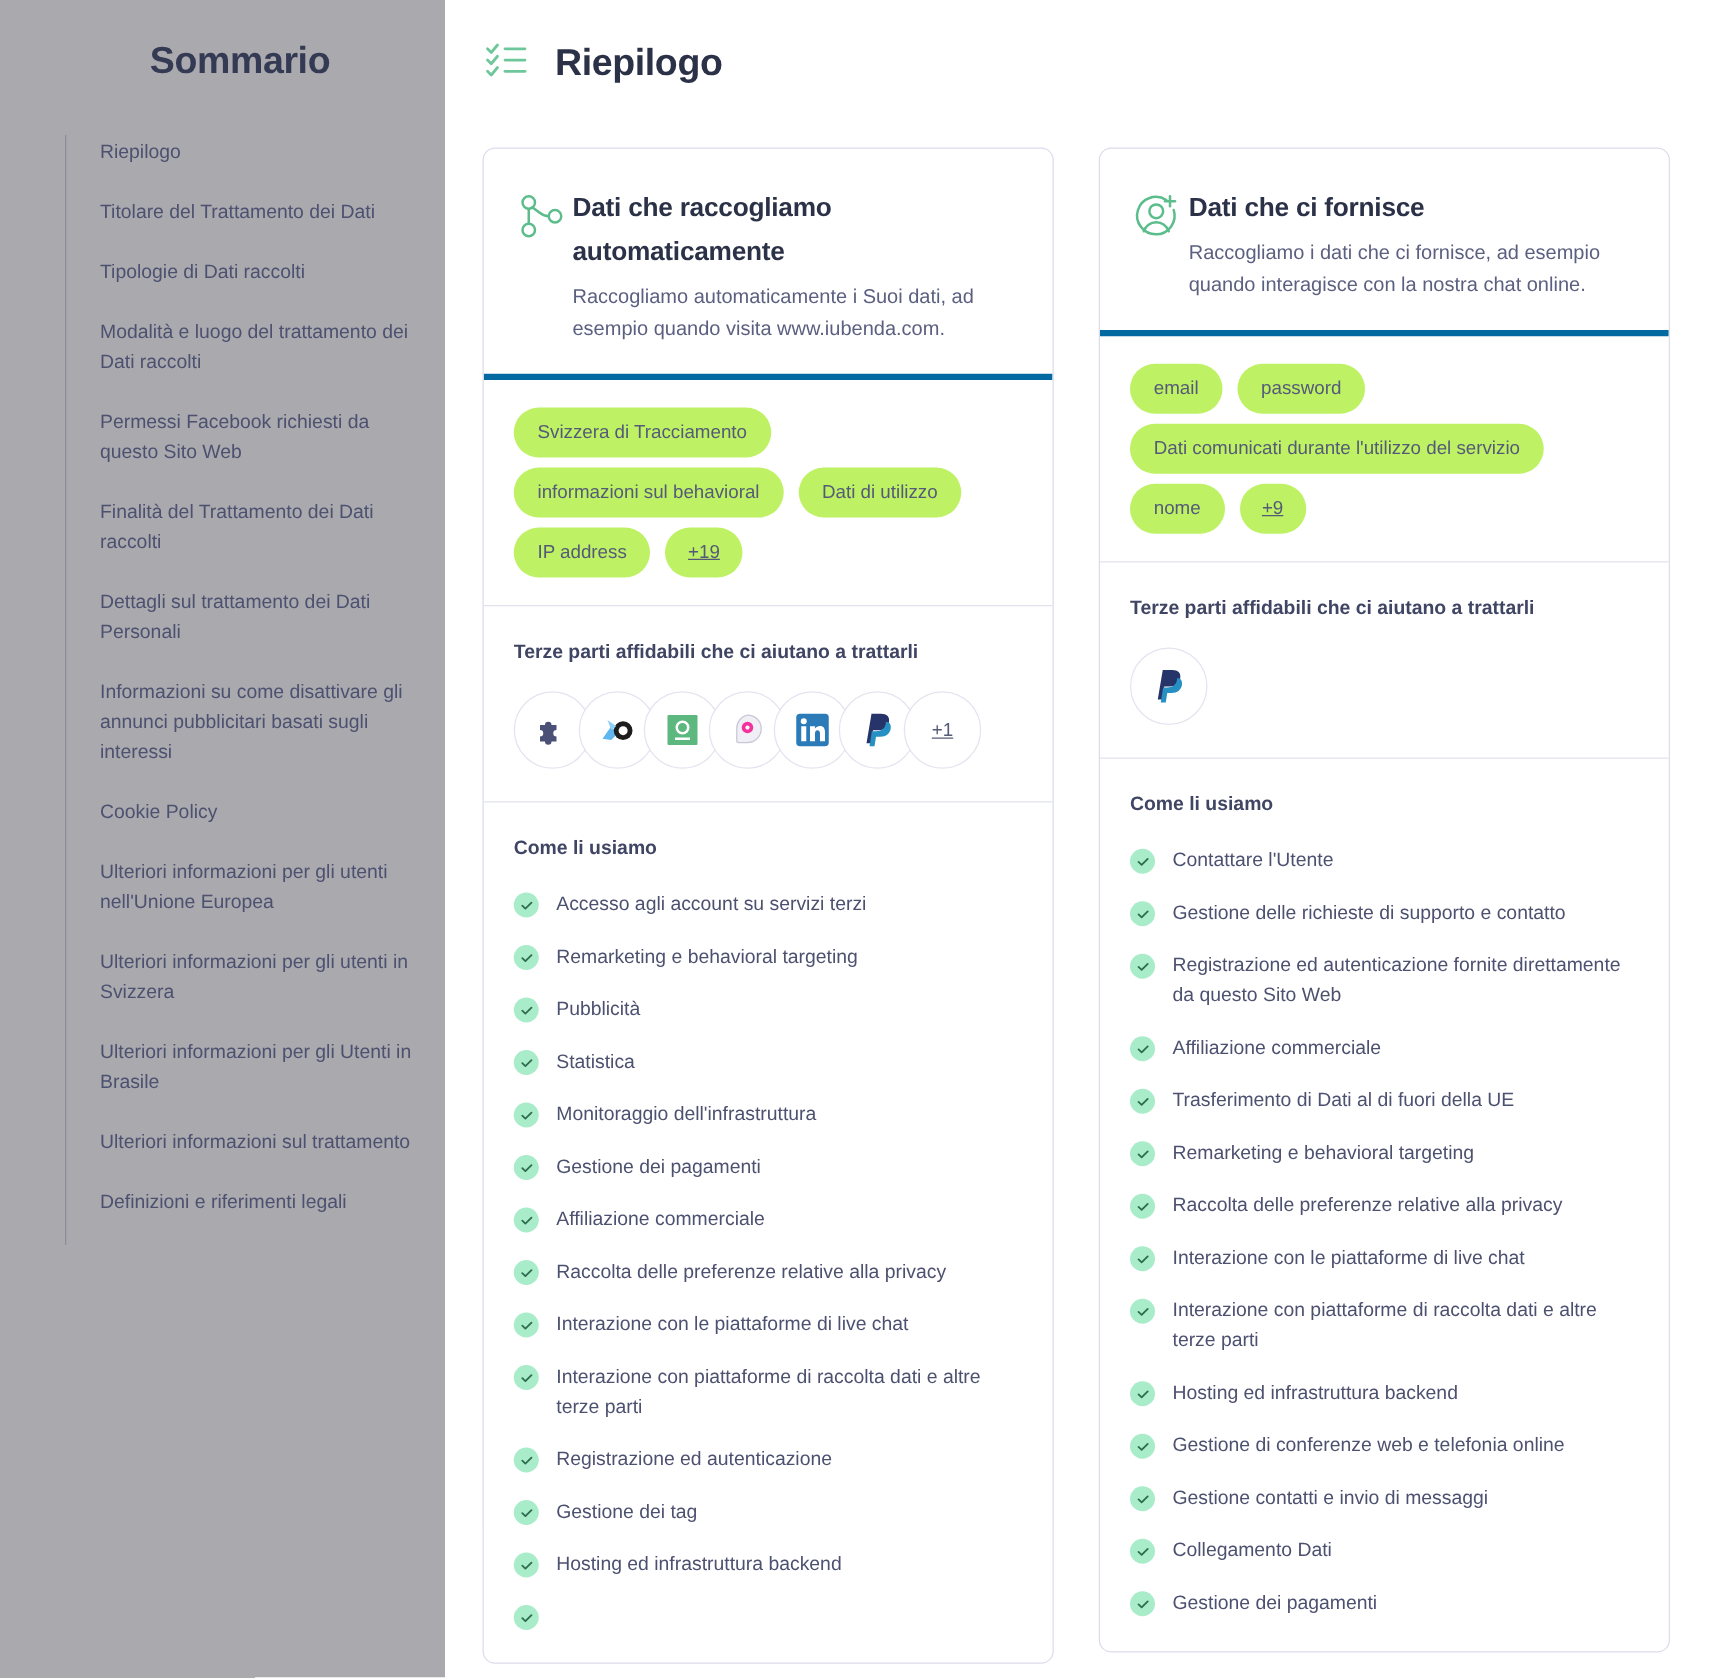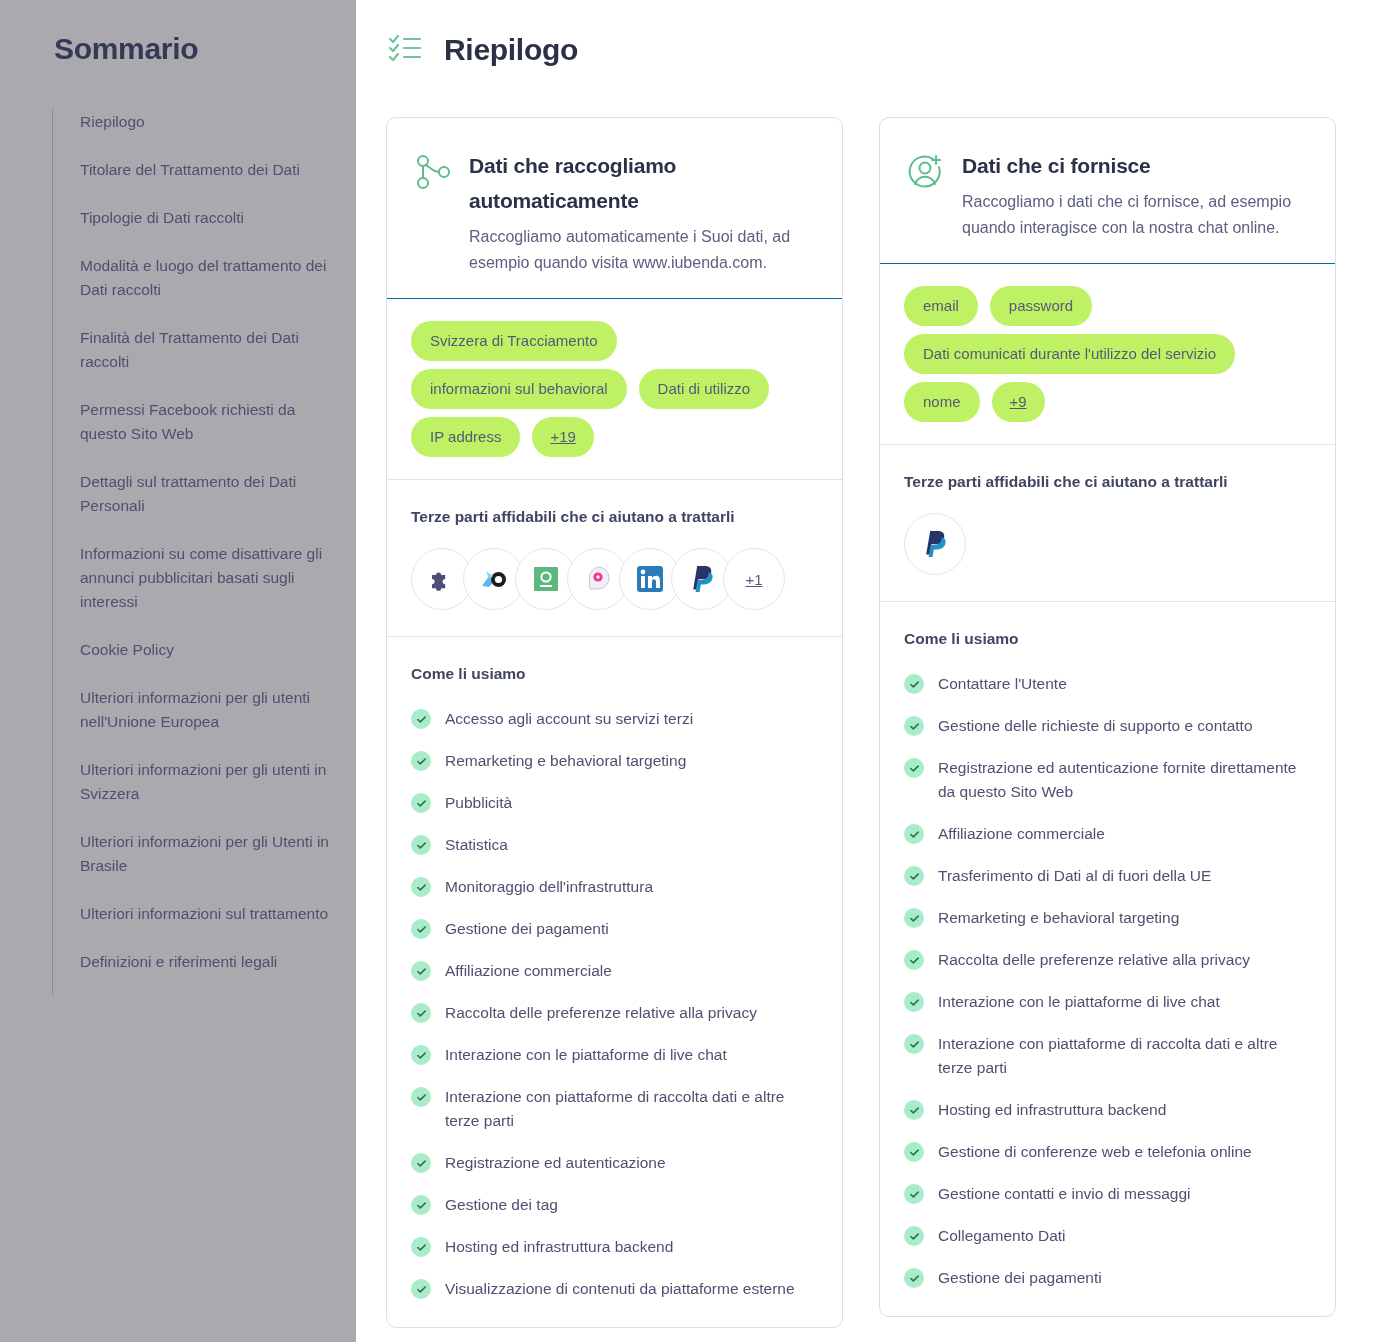--- a/index.html
+++ b/index.html
@@ -25,20 +25,21 @@
     position: relative;
     overflow: hidden;
   }
   .sidebar-title {
     font-size: 30px;
     font-weight: bold;
     color: #343a54;
     letter-spacing: -0.3px;
     margin-bottom: 42px;
     padding-left: 2px;
+    text-align: center;
   }
   .toc {
     border-left: 1px solid #8d8d9b;
     padding-left: 27px;
     padding-top: 2px;
     padding-bottom: 6px;
   }
   .toc-item {
     font-size: 15.5px;
     line-height: 24px;
@@ -83,24 +84,24 @@
     overflow: hidden;
   }
   .card-section {
     padding: 28px 24px 26px 24px;
     border-bottom: 1px solid #e2e2ef;
   }
   .card-section:last-child { border-bottom: none; }
 
   .card-head {
     display: flex;
-    gap: 16px;
+    gap: 5px;
     align-items: flex-start;
     padding: 30px 26px 22px 26px;
-    border-bottom: 1px solid #0369a1;
+    border-bottom: 5px solid #0369a1;
   }
   .card-head .glyph { flex: 0 0 auto; margin-top: 4px; }
   .card-head h2 {
     font-size: 21px;
     line-height: 35px;
     font-weight: bold;
     color: #2b3147;
     margin-bottom: 6px;
     letter-spacing: -0.2px;
   }
@@ -191,22 +192,22 @@
 
 <div class="page">
 
   <aside class="sidebar">
     <div class="sidebar-title">Sommario</div>
     <nav class="toc" id="toc">
         <div class="toc-item">Riepilogo</div>
         <div class="toc-item">Titolare del Trattamento dei Dati</div>
         <div class="toc-item">Tipologie di Dati raccolti</div>
         <div class="toc-item">Modalità e luogo del trattamento dei Dati raccolti</div>
+        <div class="toc-item">Permessi Facebook richiesti da questo Sito Web</div>
         <div class="toc-item">Finalità del Trattamento dei Dati raccolti</div>
-        <div class="toc-item">Permessi Facebook richiesti da questo Sito Web</div>
         <div class="toc-item">Dettagli sul trattamento dei Dati Personali</div>
         <div class="toc-item">Informazioni su come disattivare gli annunci pubblicitari basati sugli interessi</div>
         <div class="toc-item">Cookie Policy</div>
         <div class="toc-item">Ulteriori informazioni per gli utenti nell'Unione Europea</div>
         <div class="toc-item">Ulteriori informazioni per gli utenti in Svizzera</div>
         <div class="toc-item">Ulteriori informazioni per gli Utenti in Brasile</div>
         <div class="toc-item">Ulteriori informazioni sul trattamento</div>
         <div class="toc-item">Definizioni e riferimenti legali</div>
       </nav>
   </aside>
@@ -406,21 +407,20 @@
                   </svg>
                 </span>
                 <span class="use-label">Hosting ed infrastruttura backend</span>
               </li>
               <li class="use-item">
                 <span class="tick">
                   <svg width="11" height="11" viewBox="0 0 12 12">
                     <polyline points="2,6 4.7,8.6 10,3.4" fill="none" stroke="#2f6d4f" stroke-width="1.6" stroke-linecap="round" stroke-linejoin="round"></polyline>
                   </svg>
                 </span>
-                <span class="use-label">Visualizzazione di contenuti da piattaforme esterne</span>
               </li>
             </ul>
           </div>
         </section>
         <section class="card">
           <div class="card-head">
             <span class="glyph"><svg width="40" height="40" viewBox="0 0 40 40">
                 <g fill="none" stroke="#5bbd8b" stroke-width="2" stroke-linecap="round">
                   <path d="M33 15 a15 15 0 1 1 -6 -8"></path>
                   <circle cx="19" cy="16" r="5.5"></circle>

